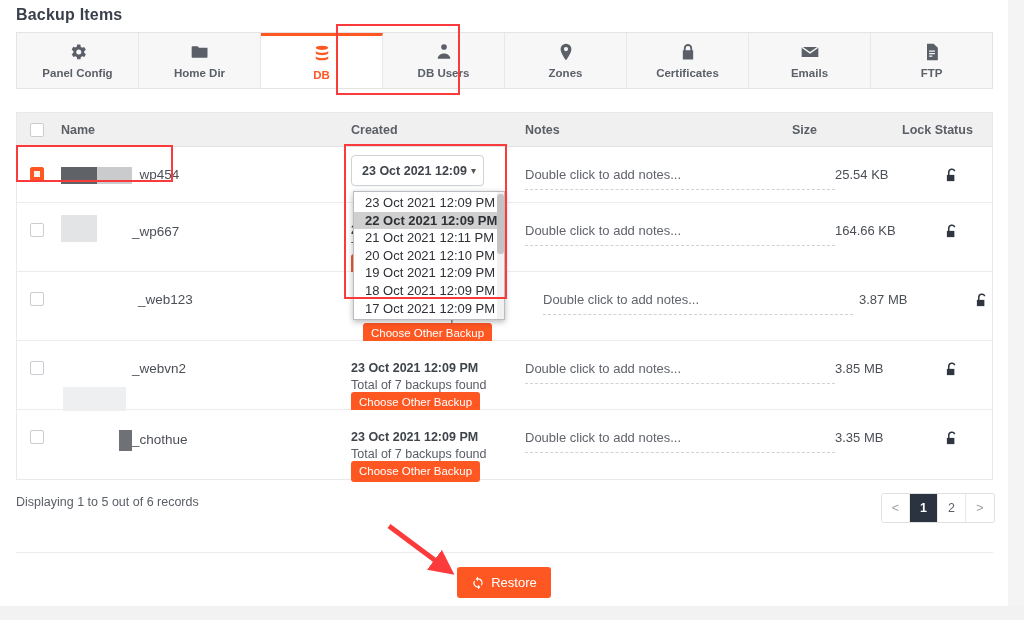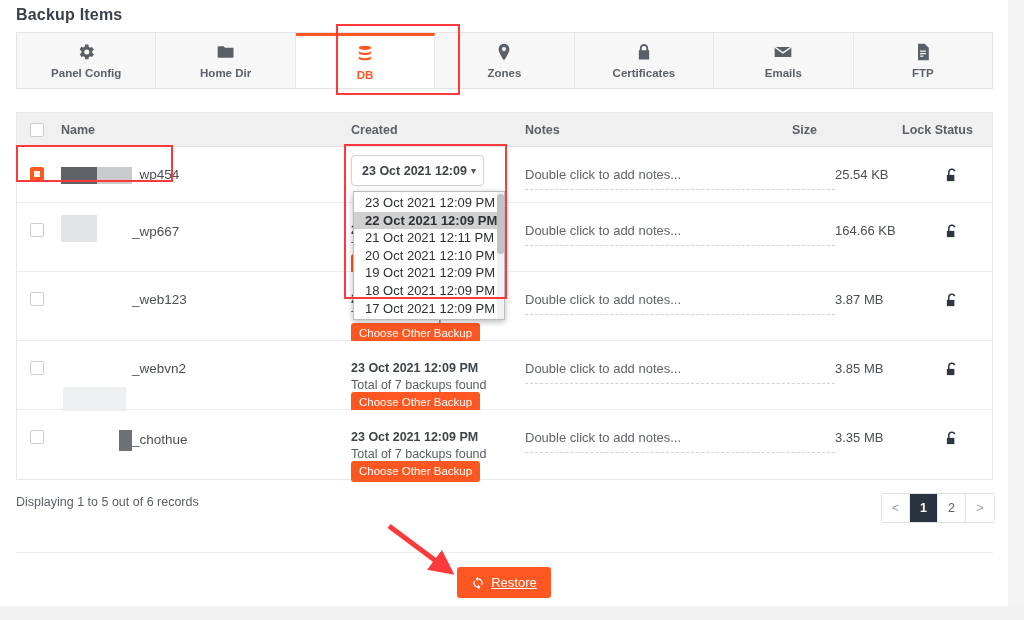--- a/index.html
+++ b/index.html
@@ -142,21 +142,20 @@
   .divider{
     position:absolute;left:16px;top:552px;width:977px;height:1px;background:#ececec;
   }
   .actions{
     position:absolute;left:0;top:567px;width:1008px;display:flex;justify-content:center;gap:6px;
   }
   .abtn{
     background:#ff5722;color:#fff;border:none;border-radius:3px;cursor:pointer;
     font-size:13px;padding:8px 14px;display:flex;align-items:center;gap:6px;
     font-family:inherit;
-    text-decoration:underline;
   }
   .abtn svg{width:14px;height:14px;fill:#fff;display:block;}
 
   
   .anno{position:absolute;border:2px solid #fb3b3b;box-sizing:border-box;pointer-events:none;z-index:60;}
   .anno-arrow{position:absolute;left:380px;top:520px;width:120px;height:60px;z-index:60;pointer-events:none;}
 </style>
 </head>
 <body>
 
@@ -189,20 +188,29 @@
       <span class="ico">
         <svg viewBox="0 0 24 24">
             <ellipse cx="12" cy="4.6" rx="7.5" ry="2.6"></ellipse>
             <path d="M4.5 8.2c0 1.4 3.4 2.6 7.5 2.6s7.5-1.2 7.5-2.6v2.6c0 1.4-3.4 2.6-7.5 2.6s-7.5-1.2-7.5-2.6z"></path>
             <path d="M4.5 14.4c0 1.4 3.4 2.6 7.5 2.6s7.5-1.2 7.5-2.6V17c0 1.5-3.4 2.6-7.5 2.6S4.5 18.5 4.5 17z"></path>
           </svg>
       </span>
       <span class="lbl">DB</span>
     </div>
 
+    <div class="tab">
+      <span class="ico">
+        <svg viewBox="0 0 24 24">
+            <circle cx="12" cy="6" r="3.4"></circle>
+            <path d="M4.5 20c0-3.6 3.4-6.2 7.5-6.2s7.5 2.6 7.5 6.2z"></path>
+          </svg>
+      </span>
+      <span class="lbl">DB Users</span>
+    </div>
 
     <div class="tab">
       <span class="ico">
         <svg viewBox="0 0 24 24">
             <path d="M12 2a6.5 6.5 0 0 0-6.5 6.5C5.5 13.9 12 22 12 22s6.5-8.1 6.5-13.5A6.5 6.5 0 0 0 12 2zm0 9a2.5 2.5 0 1 1 0-5 2.5 2.5 0 0 1 0 5z"></path>
           </svg>
       </span>
       <span class="lbl">Zones</span>
     </div>
 
@@ -313,21 +321,21 @@
       <div class="td c-lock">
         <span class="lock">
           <svg viewBox="0 0 24 24">
               <path d="M3 11h12v10H3z"></path>
               <path d="M6 11V7a5 5 0 0 1 9.6-2" fill="none" stroke="#2f3640" stroke-width="2.4"></path>
             </svg>
         </span>
       </div>
     </div>
 
-    <div class="trow" style="height:69px;">
+    <div class="trow" style="height:69px;gap:6px;">
       <div class="td c-chk">
         <span class="cbox"></span>
       </div>
       <div class="td c-name">
         <span class="name-text" style="margin-left:71px;">_web123</span>
       </div>
       <div class="td c-created">
         <div class="created-date">23 Oct 2021 12:09 PM</div>
         <div class="created-sub">Total of 7 backups found</div>
         <button class="btn-orange">Choose Other Backup</button>

